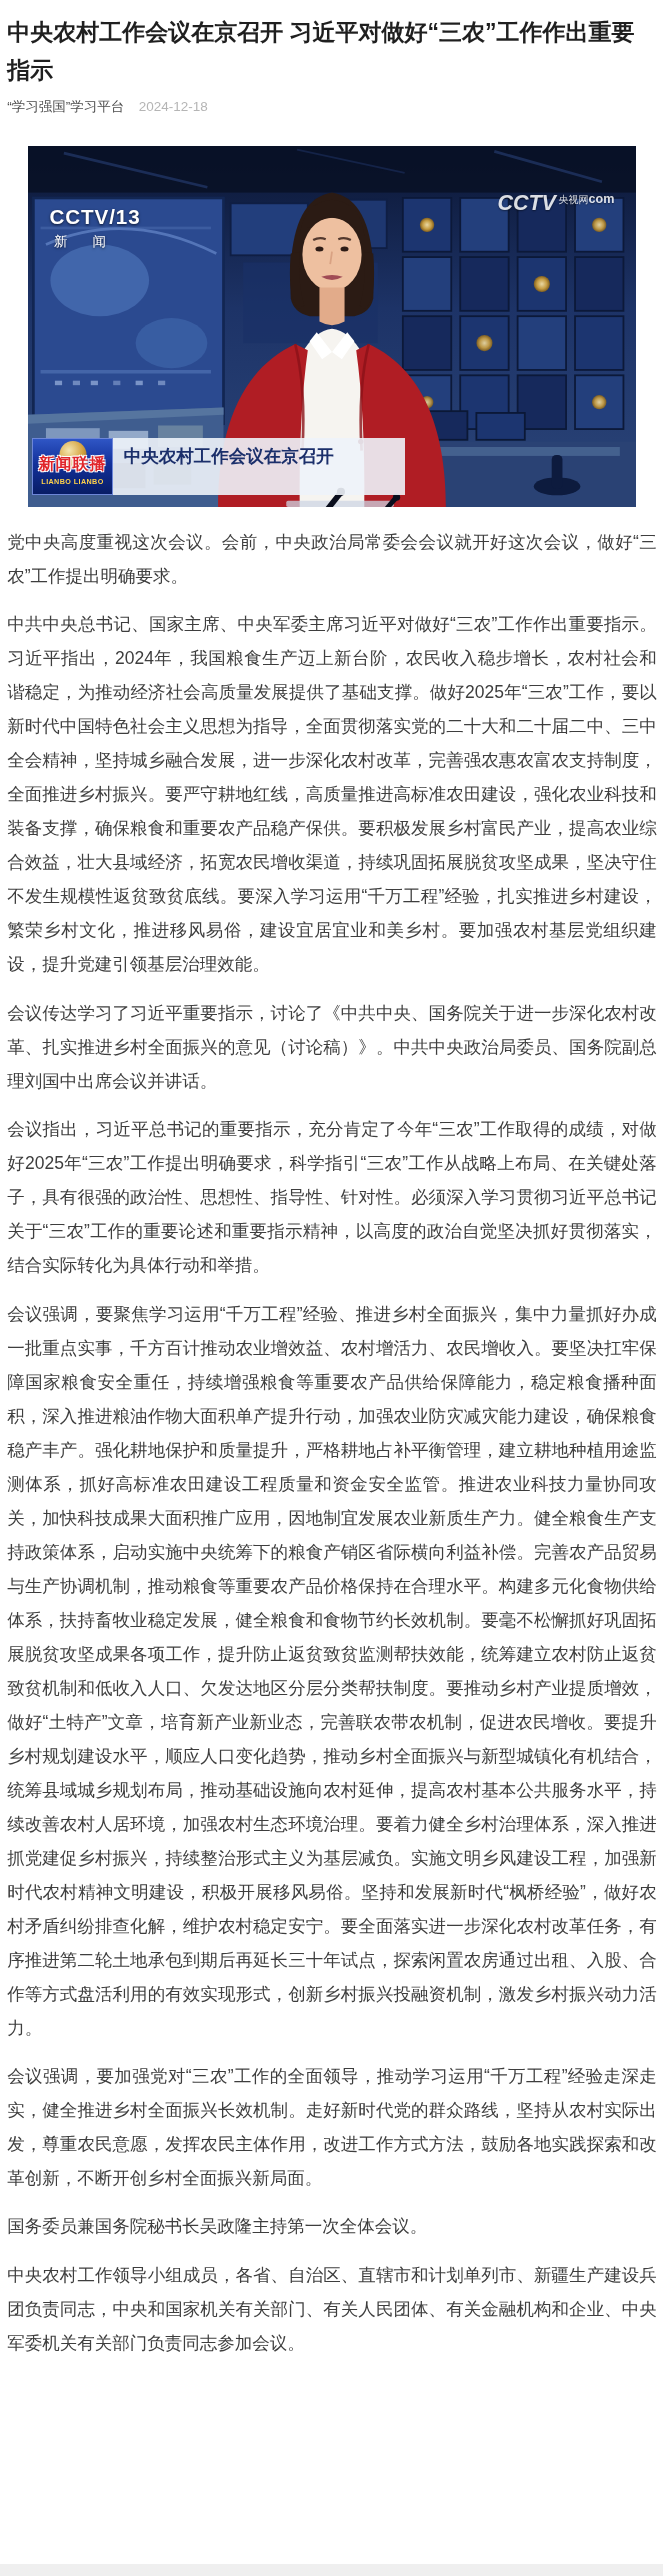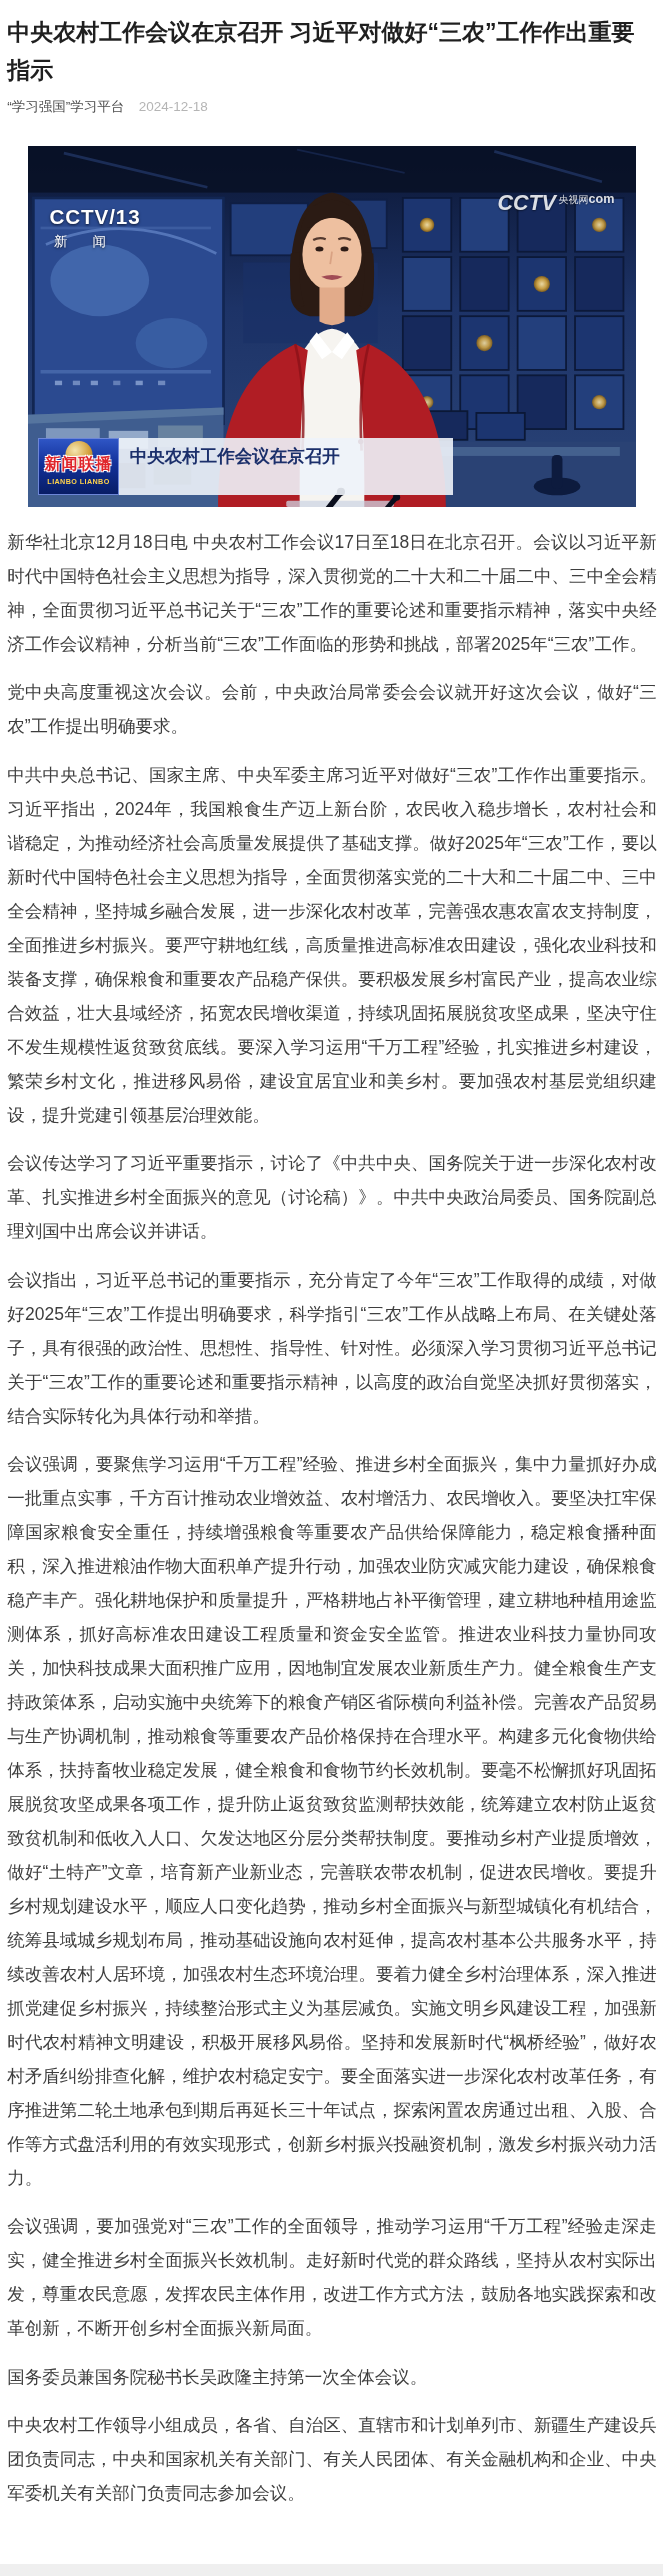--- a/index.html
+++ b/index.html
@@ -32,21 +32,21 @@
   .cctv13 .r1{font-size:20.6px;font-weight:700;letter-spacing:0.9px;}
   .cctv13 .r2{font-size:13.5px;letter-spacing:10.8px;margin-top:4px;padding-left:4.5px;font-family:Liberation Serif, serif;}
   .wm{
     position:absolute;top:45px;right:21.5px;display:flex;align-items:flex-start;
     opacity:.85;color:#fff;text-shadow:0 0.9px 1.8px rgba(0,0,0,.5);
   }
   .wm .main{font-size:21.5px;font-weight:700;font-style:italic;}
   .wm .side{display:flex;flex-direction:row;font-size:10px;line-height:11.7px;margin-left:2.7px;margin-top:2.7px;}
   .wm .side .s2{font-size:12.6px;font-weight:700;}
 
-  .caption{position:absolute;left:10px;bottom:12.6px;width:415px;height:57px;display:flex;}
+  .caption{position:absolute;left:4px;bottom:12.6px;width:373px;height:57px;display:flex;}
   .xwlb{
     flex:0 0 81px;position:relative;overflow:hidden;box-sizing:border-box;
     background:linear-gradient(180deg,#2f56c5 0%,#12309a 45%,#081d66 100%);
     border:0.9px solid #6d86d8;
     display:flex;flex-direction:column;align-items:center;justify-content:center;
   }
   .xwlb .globe{
     position:absolute;top:2.7px;left:50%;transform:translateX(-50%);
     width:27px;height:27px;border-radius:50%;
     background:radial-gradient(circle at 35% 35%,#ffeeb0,#dfa93c 55%,#8a5f14);
@@ -209,21 +209,20 @@
         <span class="cn">新闻联播</span>
         <span class="en">LIANBO LIANBO</span>
       </div>
       <div class="cap-lines">
         <div class="l">中央农村工作会议在京召开</div>
       </div>
     </div>
   </div>
 
   <div class="article-body">
-    <p>新华社北京12月18日电 中央农村工作会议17日至18日在北京召开。会议以习近平新时代中国特色社会主义思想为指导，深入贯彻党的二十大和二十届二中、三中全会精神，全面贯彻习近平总书记关于“三农”工作的重要论述和重要指示精神，落实中央经济工作会议精神，分析当前“三农”工作面临的形势和挑战，部署2025年“三农”工作。</p>
     <p>党中央高度重视这次会议。会前，中央政治局常委会会议就开好这次会议，做好“三农”工作提出明确要求。</p>
     <p>中共中央总书记、国家主席、中央军委主席习近平对做好“三农”工作作出重要指示。习近平指出，2024年，我国粮食生产迈上新台阶，农民收入稳步增长，农村社会和谐稳定，为推动经济社会高质量发展提供了基础支撑。做好2025年“三农”工作，要以新时代中国特色社会主义思想为指导，全面贯彻落实党的二十大和二十届二中、三中全会精神，坚持城乡融合发展，进一步深化农村改革，完善强农惠农富农支持制度，全面推进乡村振兴。要严守耕地红线，高质量推进高标准农田建设，强化农业科技和装备支撑，确保粮食和重要农产品稳产保供。要积极发展乡村富民产业，提高农业综合效益，壮大县域经济，拓宽农民增收渠道，持续巩固拓展脱贫攻坚成果，坚决守住不发生规模性返贫致贫底线。要深入学习运用“千万工程”经验，扎实推进乡村建设，繁荣乡村文化，推进移风易俗，建设宜居宜业和美乡村。要加强农村基层党组织建设，提升党建引领基层治理效能。</p>
     <p>会议传达学习了习近平重要指示，讨论了《中共中央、国务院关于进一步深化农村改革、扎实推进乡村全面振兴的意见（讨论稿）》。中共中央政治局委员、国务院副总理刘国中出席会议并讲话。</p>
     <p>会议指出，习近平总书记的重要指示，充分肯定了今年“三农”工作取得的成绩，对做好2025年“三农”工作提出明确要求，科学指引“三农”工作从战略上布局、在关键处落子，具有很强的政治性、思想性、指导性、针对性。必须深入学习贯彻习近平总书记关于“三农”工作的重要论述和重要指示精神，以高度的政治自觉坚决抓好贯彻落实，结合实际转化为具体行动和举措。</p>
     <p>会议强调，要聚焦学习运用“千万工程”经验、推进乡村全面振兴，集中力量抓好办成一批重点实事，千方百计推动农业增效益、农村增活力、农民增收入。要坚决扛牢保障国家粮食安全重任，持续增强粮食等重要农产品供给保障能力，稳定粮食播种面积，深入推进粮油作物大面积单产提升行动，加强农业防灾减灾能力建设，确保粮食稳产丰产。强化耕地保护和质量提升，严格耕地占补平衡管理，建立耕地种植用途监测体系，抓好高标准农田建设工程质量和资金安全监管。推进农业科技力量协同攻关，加快科技成果大面积推广应用，因地制宜发展农业新质生产力。健全粮食生产支持政策体系，启动实施中央统筹下的粮食产销区省际横向利益补偿。完善农产品贸易与生产协调机制，推动粮食等重要农产品价格保持在合理水平。构建多元化食物供给体系，扶持畜牧业稳定发展，健全粮食和食物节约长效机制。要毫不松懈抓好巩固拓展脱贫攻坚成果各项工作，提升防止返贫致贫监测帮扶效能，统筹建立农村防止返贫致贫机制和低收入人口、欠发达地区分层分类帮扶制度。要推动乡村产业提质增效，做好“土特产”文章，培育新产业新业态，完善联农带农机制，促进农民增收。要提升乡村规划建设水平，顺应人口变化趋势，推动乡村全面振兴与新型城镇化有机结合，统筹县域城乡规划布局，推动基础设施向农村延伸，提高农村基本公共服务水平，持续改善农村人居环境，加强农村生态环境治理。要着力健全乡村治理体系，深入推进抓党建促乡村振兴，持续整治形式主义为基层减负。实施文明乡风建设工程，加强新时代农村精神文明建设，积极开展移风易俗。坚持和发展新时代“枫桥经验”，做好农村矛盾纠纷排查化解，维护农村稳定安宁。要全面落实进一步深化农村改革任务，有序推进第二轮土地承包到期后再延长三十年试点，探索闲置农房通过出租、入股、合作等方式盘活利用的有效实现形式，创新乡村振兴投融资机制，激发乡村振兴动力活力。</p>
     <p>会议强调，要加强党对“三农”工作的全面领导，推动学习运用“千万工程”经验走深走实，健全推进乡村全面振兴长效机制。走好新时代党的群众路线，坚持从农村实际出发，尊重农民意愿，发挥农民主体作用，改进工作方式方法，鼓励各地实践探索和改革创新，不断开创乡村全面振兴新局面。</p>
     <p>国务委员兼国务院秘书长吴政隆主持第一次全体会议。</p>
     <p>中央农村工作领导小组成员，各省、自治区、直辖市和计划单列市、新疆生产建设兵团负责同志，中央和国家机关有关部门、有关人民团体、有关金融机构和企业、中央军委机关有关部门负责同志参加会议。</p>
   </div>
 

